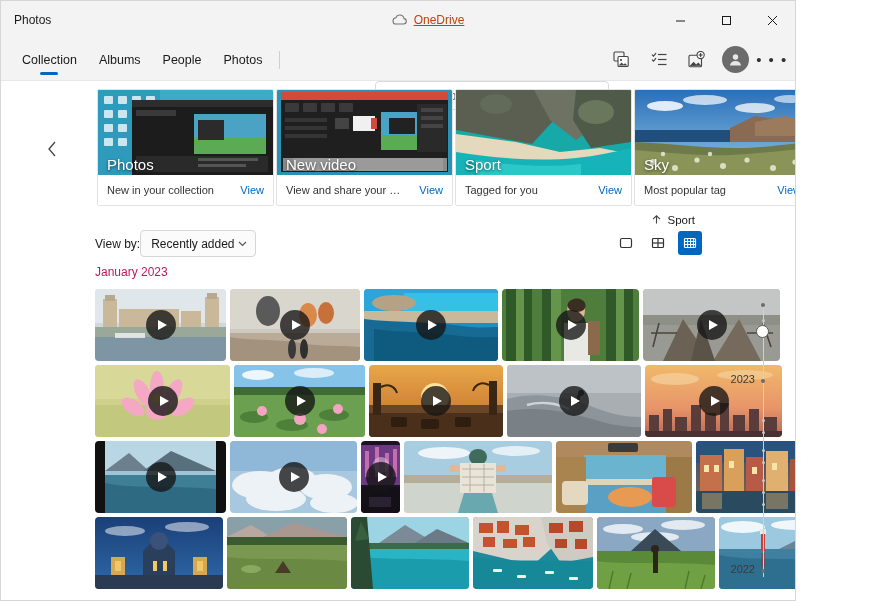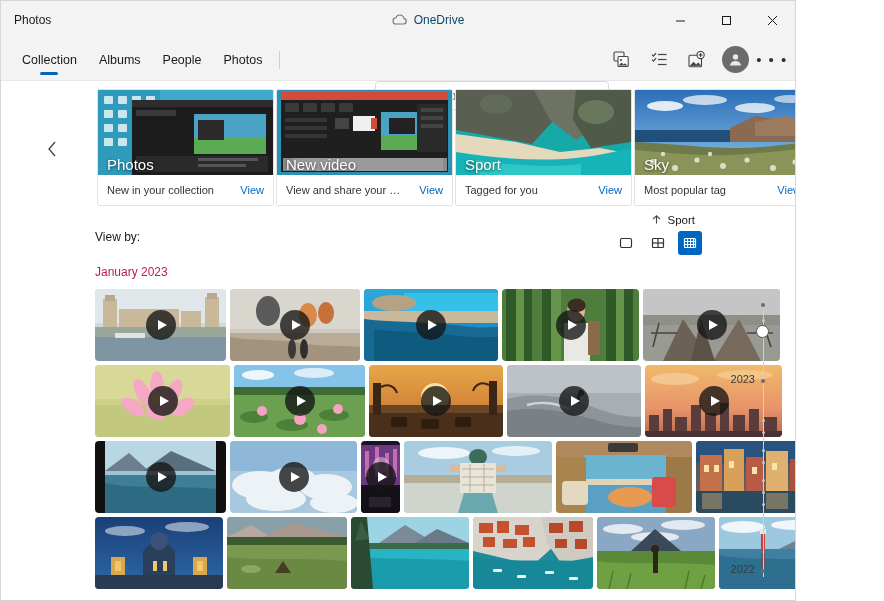--- a/index.html
+++ b/index.html
@@ -34,21 +34,21 @@
   }
   .onedrive {
     position: absolute;
     left: 0; right: 0;
     top: 0; height: 38px;
     display: flex; align-items: center; justify-content: center;
     gap: 6px;
     pointer-events: none;
   }
   .onedrive .od-inner { display:flex; align-items:center; gap:7px; pointer-events:auto; margin-left: 60px;}
-  .onedrive-label { font-size: 12px; color: #0c4a6e; }
+  .onedrive-label { font-size: 12px; color: #c2410c; text-decoration: underline; }
   .wincontrols {
     position: absolute; right: 0; top: 0;
     display: flex; height: 38px;
   }
   .wc {
     width: 46px; height: 38px;
     display: flex; align-items: center; justify-content: center;
     font-size: 11px; color: #1a1a1a;
   }
 
@@ -577,20 +577,28 @@
     <span>
       <svg width="11" height="11" viewBox="0 0 11 11">
         <path d="M5.5 9.5V2M2 5.2l3.5-3.4L9 5.2" fill="none" stroke="#444" stroke-width="1.1"></path>
       </svg>
     </span>
     <span class="lbl">Sport</span>
   </div>
 
   <div class="viewby">
     <span class="lbl">View by:</span>
+    <div class="combo">
+      <span>Recently added</span>
+      <span class="chevd">
+        <svg width="9" height="6" viewBox="0 0 9 6">
+            <path d="M1 1l3.5 3.5L8 1" fill="none" stroke="#555" stroke-width="1.1"></path>
+          </svg>
+      </span>
+    </div>
   </div>
 
   <div class="sizebtns">
     <div class="sizebtn">
       <svg width="14" height="14" viewBox="0 0 14 14">
         <rect x="1.5" y="2.5" width="11" height="9" rx="1.4" fill="none" stroke="currentColor" stroke-width="1.2"></rect>
       </svg>
     </div>
     <div class="sizebtn">
       <svg width="14" height="14" viewBox="0 0 14 14">

